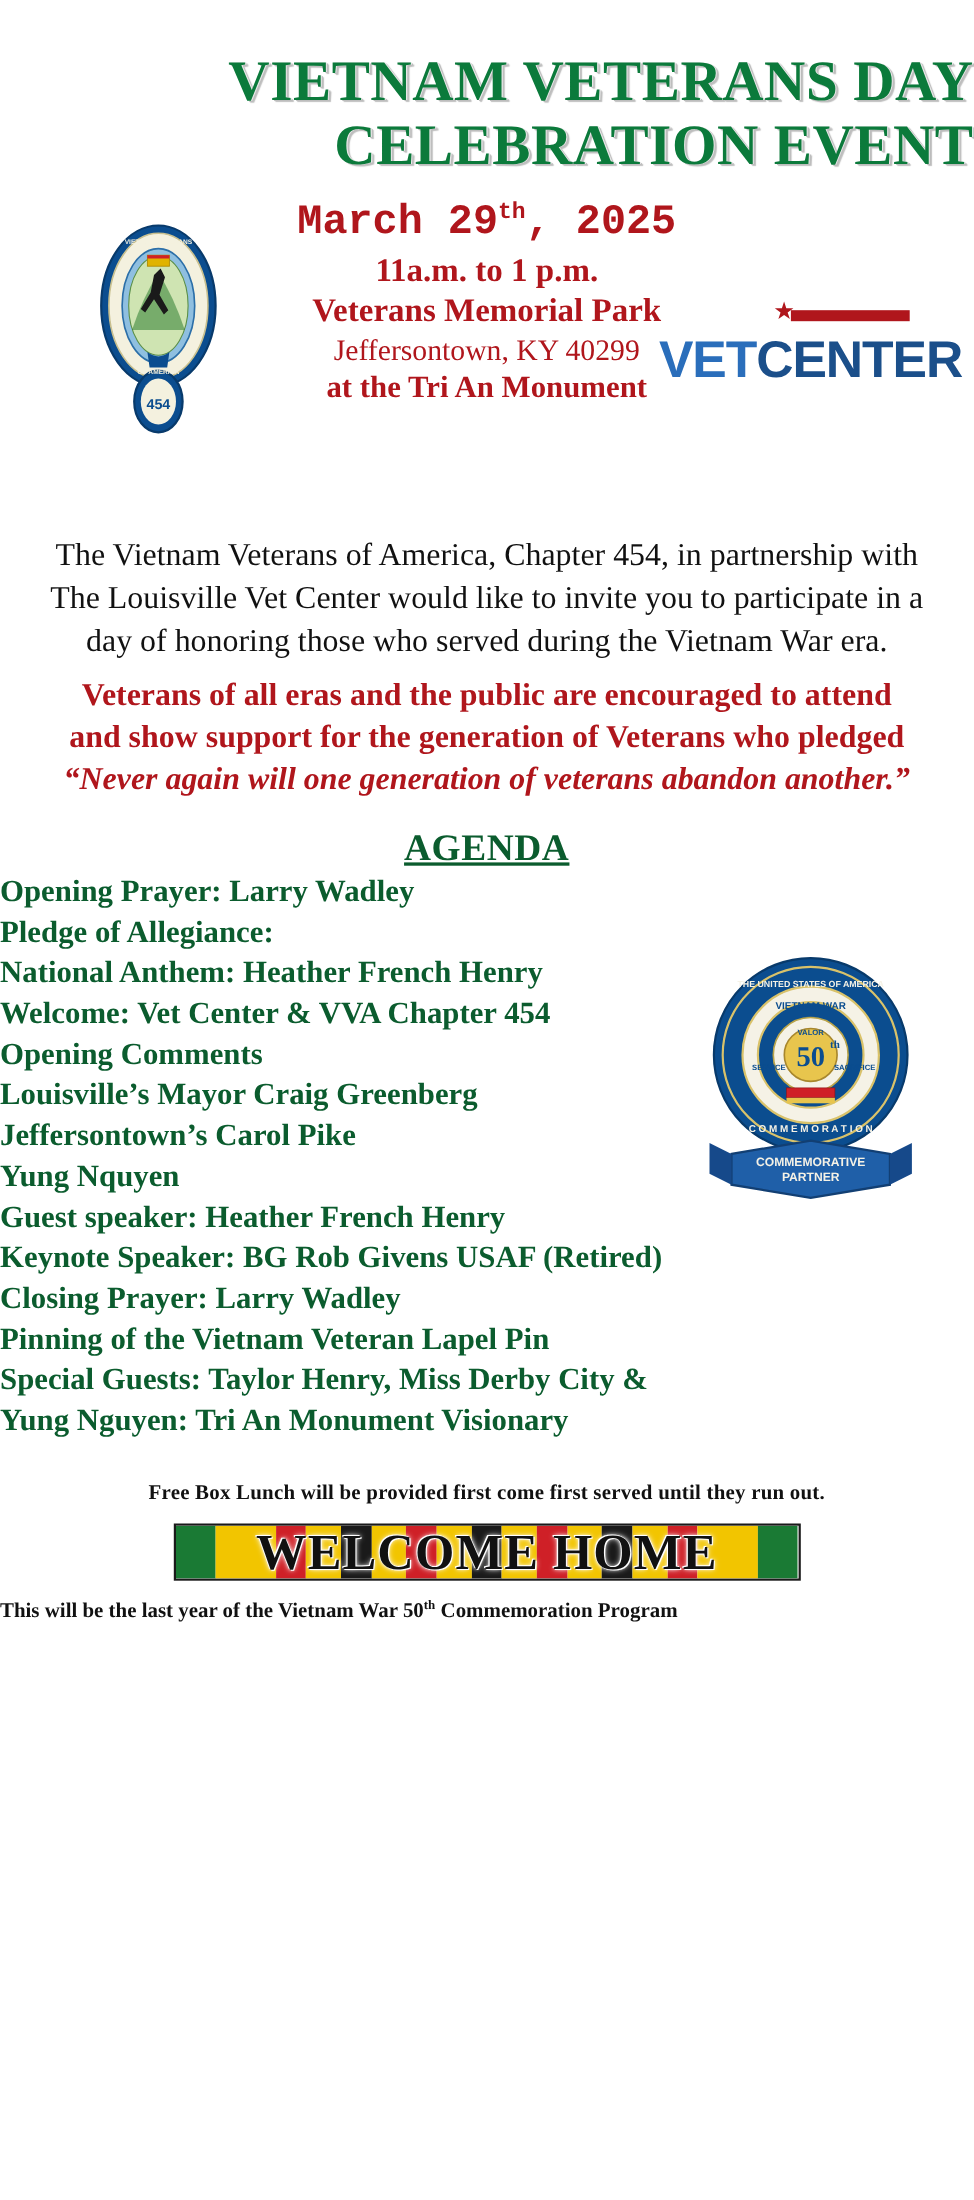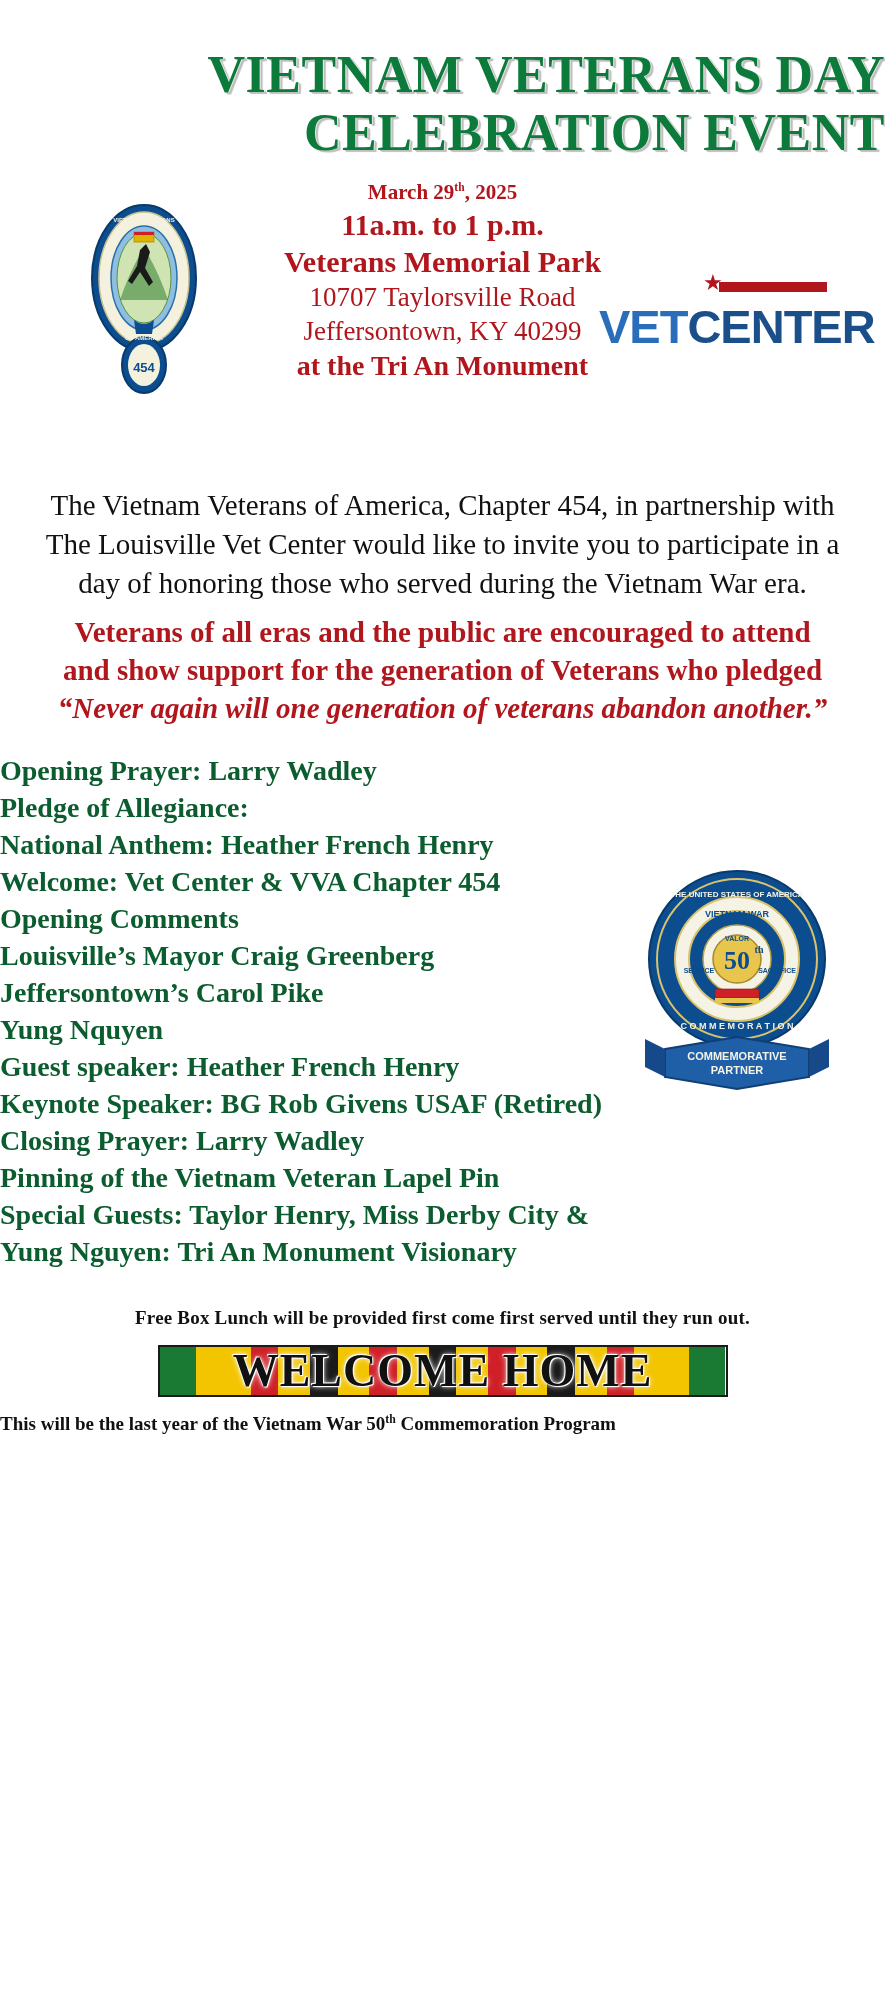--- a/index.html
+++ b/index.html
@@ -58,21 +58,21 @@
 
   .date-block {
     position: absolute;
     left: 0;
     right: 0;
     top: 0;
     text-align: center;
     color: #b0161c;
     font-weight: bold;
   }
-  .date-block .l1 { font-size: 21px; line-height: 1.22; }
+  .date-block .l1 { font-size: 38px; line-height: 1.22; font-family: Liberation Mono, monospace; }
   .date-block .l2 { font-size: 30px; line-height: 1.24; }
   .date-block .l3 { font-size: 30px; line-height: 1.24; }
   .date-block .l4 { font-size: 27px; font-weight: normal; line-height: 1.26; }
   .date-block .l5 { font-size: 27px; font-weight: normal; line-height: 1.26; }
   .date-block .l6 { font-size: 28px; line-height: 1.3; }
   .date-block sup { font-size: 0.55em; vertical-align: super; }
 
   
   .vetcenter {
     position: absolute;
@@ -252,21 +252,20 @@
       <ellipse cx="54" cy="165" rx="16" ry="21" fill="#f4f1df"></ellipse>
       <text x="54" y="172" text-anchor="middle" font-family="Liberation Sans, sans-serif" font-size="13" font-weight="bold" fill="#0b4d8f">454</text>
       <text x="54" y="22" text-anchor="middle" font-family="Liberation Sans, sans-serif" font-size="6" font-weight="bold" fill="#f4f1df">VIETNAM VETERANS</text>
       <text x="54" y="140" text-anchor="middle" font-family="Liberation Sans, sans-serif" font-size="6" font-weight="bold" fill="#f4f1df">OF AMERICA</text>
     </svg>
 
     <div class="date-block">
       <div class="l1"><span>March 29</span><sup>th</sup><span>, 2025</span></div>
       <div class="l2">11a.m. to 1 p.m.</div>
       <div class="l3">Veterans Memorial Park</div>
-      <div class="l4">10707 Taylorsville Road</div>
       <div class="l5">Jeffersontown, KY 40299</div>
       <div class="l6">at the Tri An Monument</div>
     </div>
 
     <div class="vetcenter">
       <div class="vc-bar"></div>
       <div class="vc-est">EST. 1979</div>
       <div class="vc-star">★</div>
       <div class="vc-row">
         <span class="vc-vet">VET</span><span class="vc-center">CENTER</span>
@@ -276,20 +275,21 @@
 
   <div class="para-black">The Vietnam Veterans of America, Chapter 454, in partnership with The Louisville Vet Center would like to invite you to participate in a day of honoring those who served during the Vietnam War era.</div>
 
   <div class="para-red">
     <div>Veterans of all eras and the public are encouraged to attend</div>
     <div>and show support for the generation of Veterans who pledged</div>
     <div class="quote">“Never again will one generation of veterans abandon another.”</div>
   </div>
 
   <div class="agenda-wrap">
+    <div class="agenda-title">AGENDA</div>
     <div class="agenda-list">
       <div class="agenda-item">Opening Prayer: Larry Wadley</div>
       <div class="agenda-item">Pledge of Allegiance:</div>
       <div class="agenda-item">National Anthem: Heather French Henry</div>
       <div class="agenda-item">Welcome:  Vet Center &amp; VVA Chapter 454</div>
       <div class="agenda-item">Opening Comments</div>
       <div class="agenda-item">Louisville’s Mayor Craig Greenberg</div>
       <div class="agenda-item">Jeffersontown’s Carol Pike</div>
       <div class="agenda-item">Yung Nquyen</div>
       <div class="agenda-item">Guest speaker: Heather French Henry</div>

